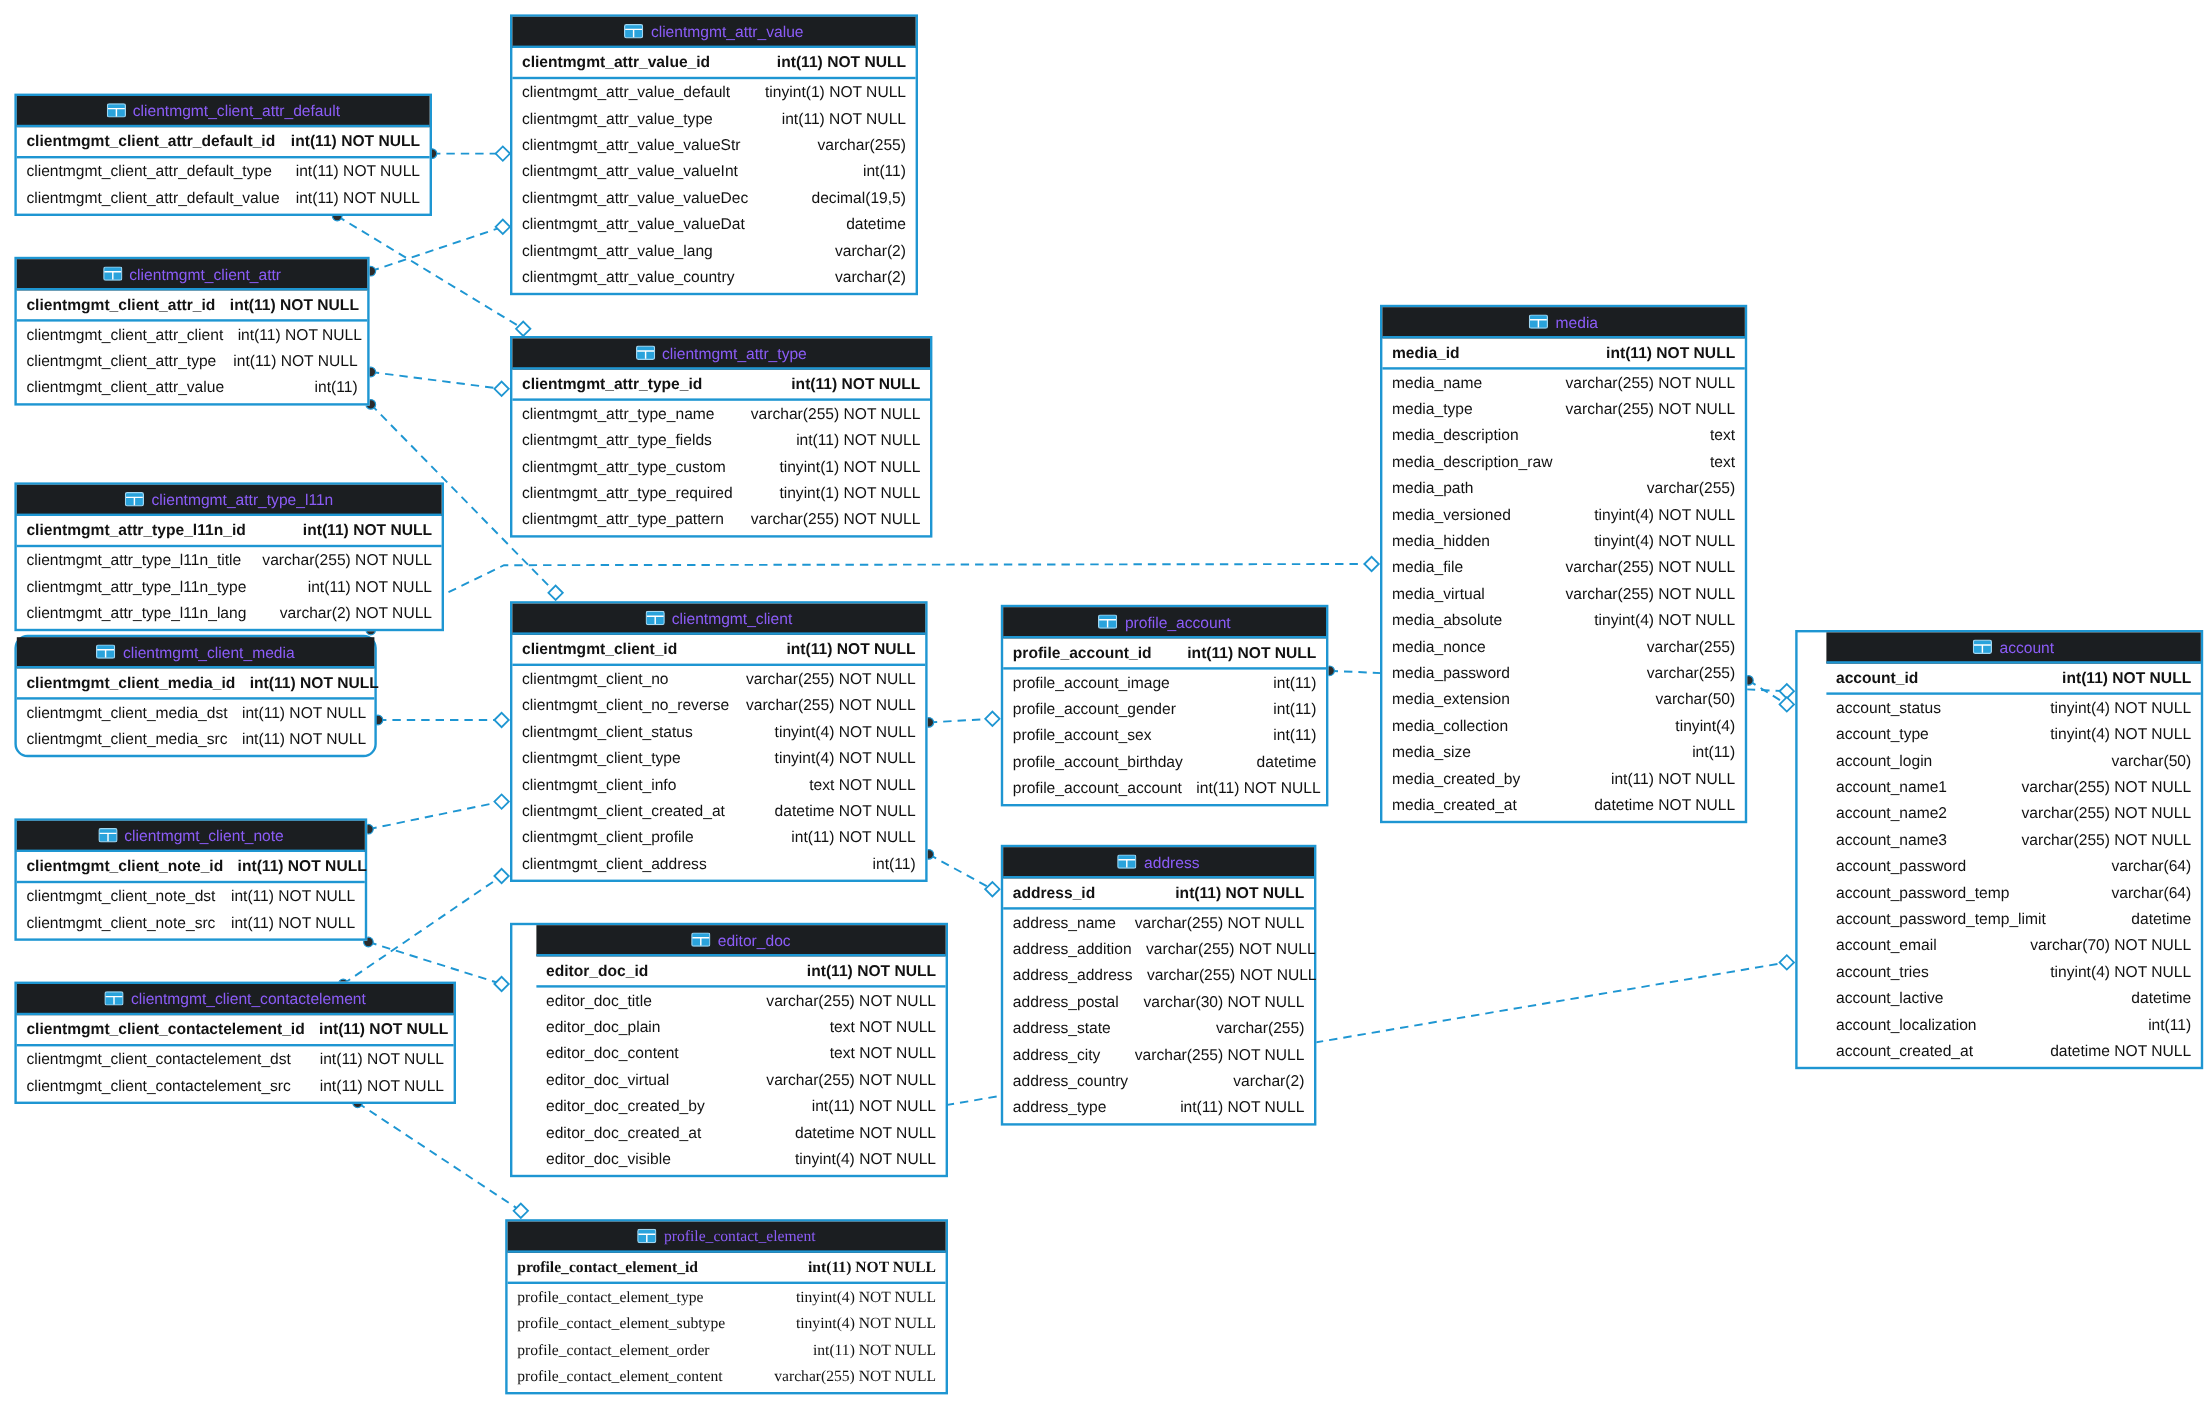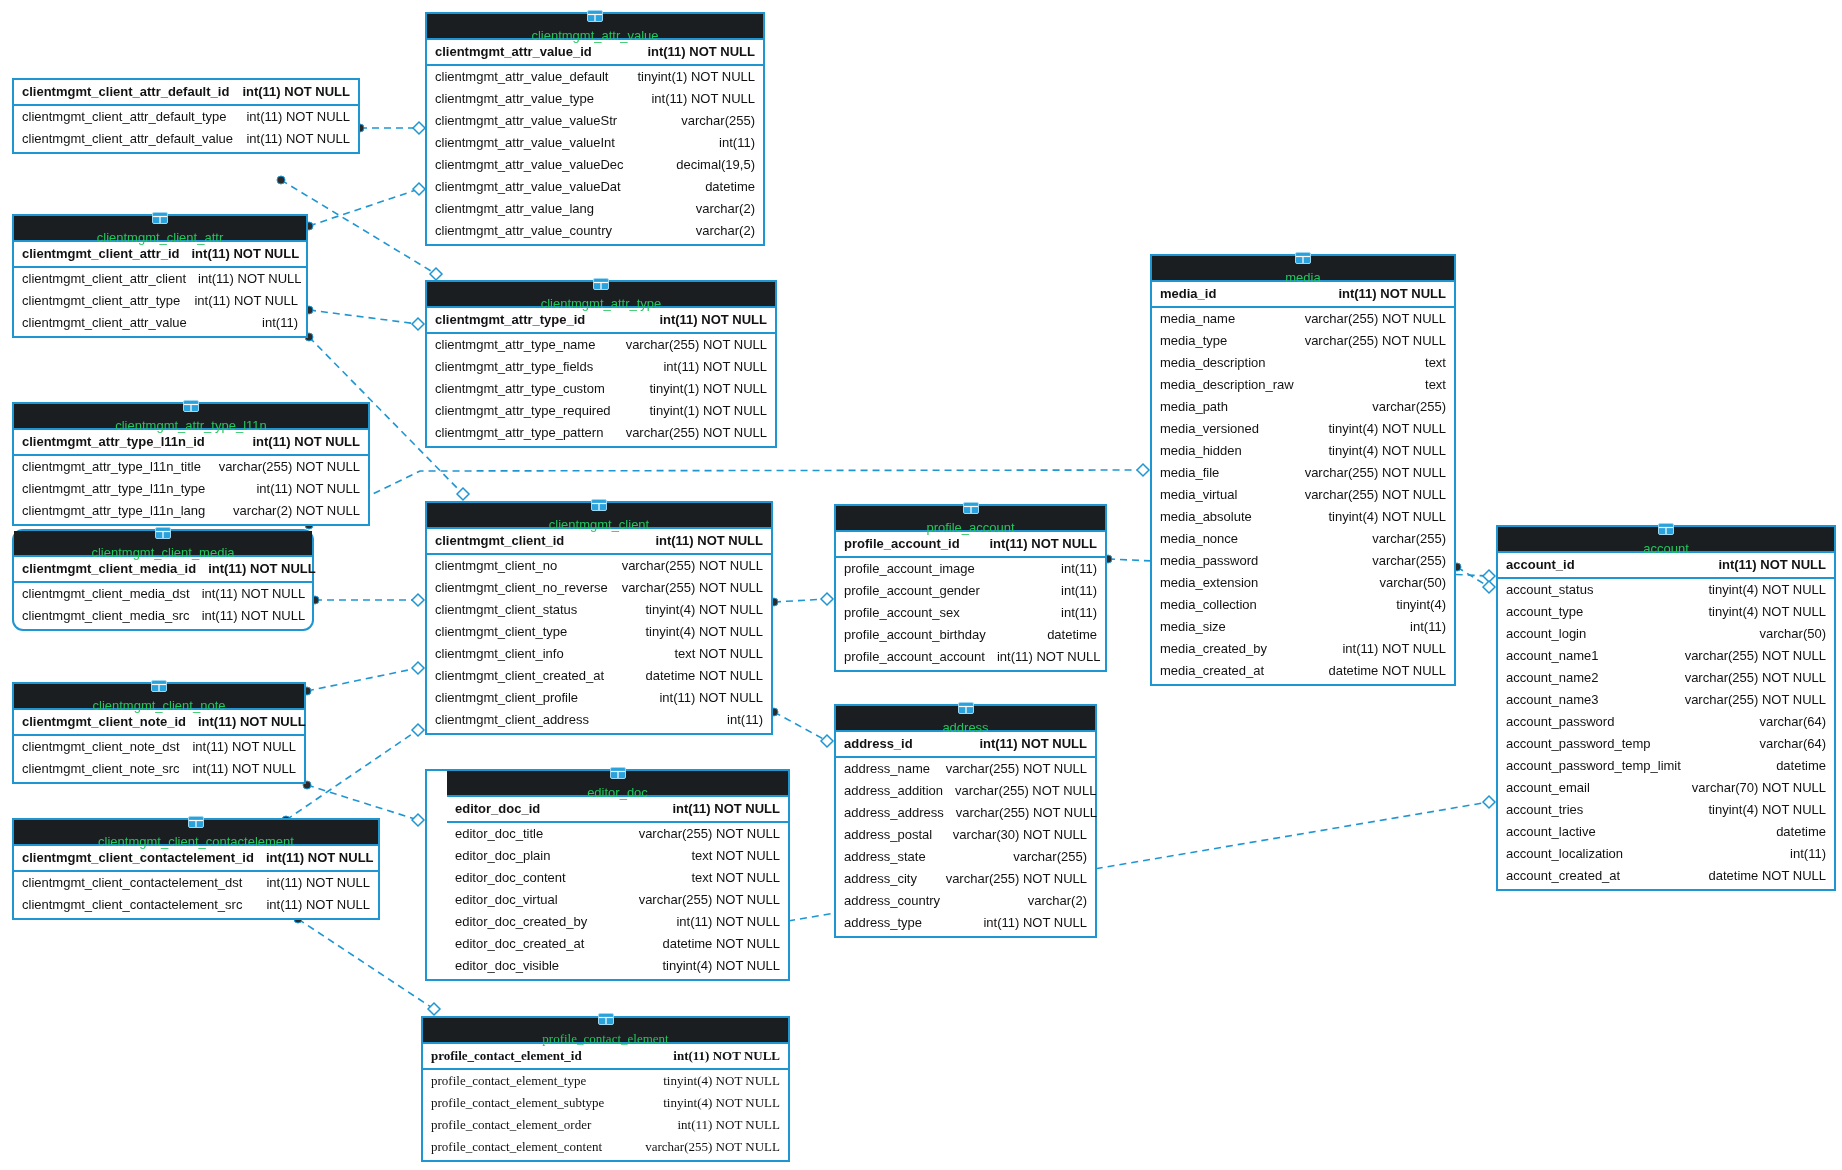--- a/index.html
+++ b/index.html
@@ -1,22 +1,22 @@
 <!DOCTYPE html>
 <html><head>
 <meta charset="utf-8">
 <style>
   html,body{margin:0;padding:0;background:#ffffff;}
   #canvas{position:relative;width:1842px;height:1170px;background:#ffffff;overflow:hidden;
           font-family:"Liberation Sans","DejaVu Sans",sans-serif;}
   #wires{position:absolute;left:0;top:0;z-index:0;}
   .tbl{position:absolute;z-index:1;background:#ffffff;border:2px solid #1e96d2;box-sizing:border-box;}
-  .tbl-header{background:#1b1e21;color:#22c55e;height:24px;display:flex;align-items:center;
+  .tbl-header{background:#1b1e21;color:#8b5cf6;height:24px;display:flex;align-items:center;
               justify-content:center;gap:6px;font-size:13px;border-bottom:2px solid #1e96d2;
-              white-space:nowrap;padding:0 6px;flex-direction:column;}
+              white-space:nowrap;padding:0 6px;}
   .tbl-icon{display:inline-block;width:16px;height:12px;flex:0 0 auto;}
   .pk-row{border-bottom:2px solid #1e96d2;}
   .row{display:flex;justify-content:space-between;align-items:center;gap:12px;
        height:22px;line-height:22px;padding:0 8px;font-size:13px;color:#121212;white-space:nowrap;}
   .pk-row .row{height:24px;line-height:24px;font-weight:bold;align-items:center;}
   .col-name{text-align:left;}
   .col-type{text-align:right;}
   .body-rows{padding-bottom:2px;}
 </style>
 </head>
@@ -67,20 +67,28 @@
       <circle cx="1108" cy="559" r="4" fill="#2b2b2b" stroke="#1e96d2" stroke-width="1"></circle>
       <path d="M 1483 576 L 1489 570 L 1495 576 L 1489 582 Z" fill="#ffffff" stroke="#1e96d2" stroke-width="1.5"></path>
       <polyline points="1457,567 1489,587" fill="none" stroke="#1e96d2" stroke-width="1.6" stroke-dasharray="7 5"></polyline>
       <circle cx="1457" cy="567" r="4" fill="#2b2b2b" stroke="#1e96d2" stroke-width="1"></circle>
       <path d="M 1483 587 L 1489 581 L 1495 587 L 1489 593 Z" fill="#ffffff" stroke="#1e96d2" stroke-width="1.5"></path>
       <polyline points="729,931 1489,802" fill="none" stroke="#1e96d2" stroke-width="1.6" stroke-dasharray="7 5"></polyline>
       <circle cx="729" cy="931" r="4" fill="#2b2b2b" stroke="#1e96d2" stroke-width="1"></circle>
       <path d="M 1483 802 L 1489 796 L 1495 802 L 1489 808 Z" fill="#ffffff" stroke="#1e96d2" stroke-width="1.5"></path>
     </svg>
 <div class="tbl" style="left: 12px; top: 78px; width: 348px;">
+      <div class="tbl-header">
+        <svg class="tbl-icon" viewBox="0 0 16 12">
+          <rect x="0.5" y="0.5" width="15" height="11" rx="1.5" fill="#2aa3dc" stroke="#9fd6f2" stroke-width="1"></rect>
+          <line x1="1" y1="4.5" x2="15" y2="4.5" stroke="#ffffff" stroke-width="1.2"></line>
+          <line x1="8" y1="4.5" x2="8" y2="11" stroke="#ffffff" stroke-width="1.2"></line>
+        </svg>
+        <span>clientmgmt_client_attr_default</span>
+      </div>
       <div class="pk-row">
         <div class="row">
           <span class="col-name">clientmgmt_client_attr_default_id</span>
           <span class="col-type">int(11) NOT NULL</span>
         </div>
       </div>
       <div class="body-rows">
         <div class="row">
           <span class="col-name">clientmgmt_client_attr_default_type</span>
           <span class="col-type">int(11) NOT NULL</span>
@@ -614,21 +622,21 @@
         <div class="row">
           <span class="col-name">media_created_by</span>
           <span class="col-type">int(11) NOT NULL</span>
         </div>
         <div class="row">
           <span class="col-name">media_created_at</span>
           <span class="col-type">datetime NOT NULL</span>
         </div>
       </div>
     </div>
-    <div class="tbl" style="left: 1496px; top: 525px; width: 340px;">
+    <div class="tbl" style="left: 1496px; top: 525px; width: 340px; padding-left: 24px;">
       <div class="tbl-header">
         <svg class="tbl-icon" viewBox="0 0 16 12">
           <rect x="0.5" y="0.5" width="15" height="11" rx="1.5" fill="#2aa3dc" stroke="#9fd6f2" stroke-width="1"></rect>
           <line x1="1" y1="4.5" x2="15" y2="4.5" stroke="#ffffff" stroke-width="1.2"></line>
           <line x1="8" y1="4.5" x2="8" y2="11" stroke="#ffffff" stroke-width="1.2"></line>
         </svg>
         <span>account</span>
       </div>
       <div class="pk-row">
         <div class="row">

